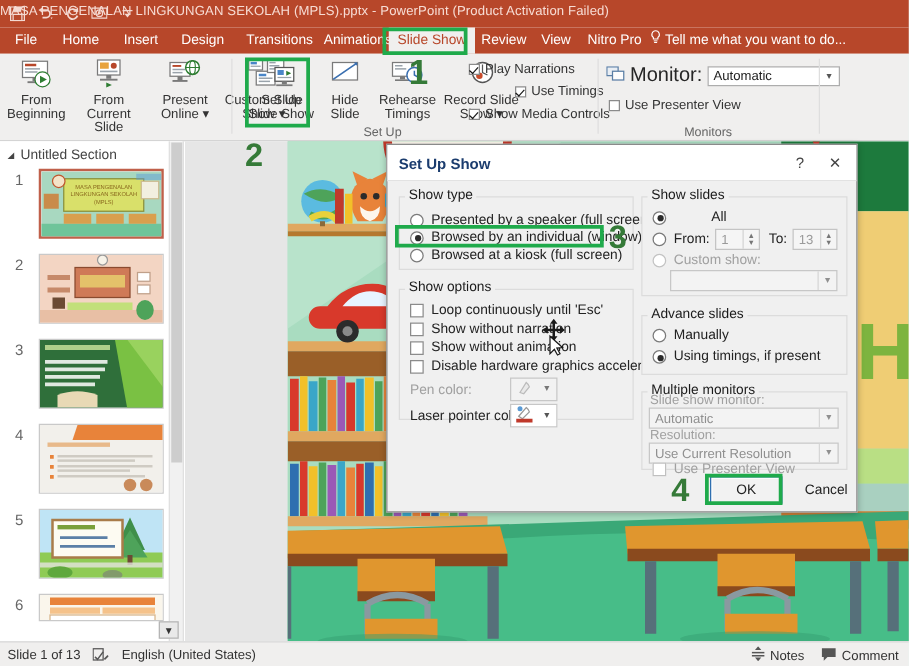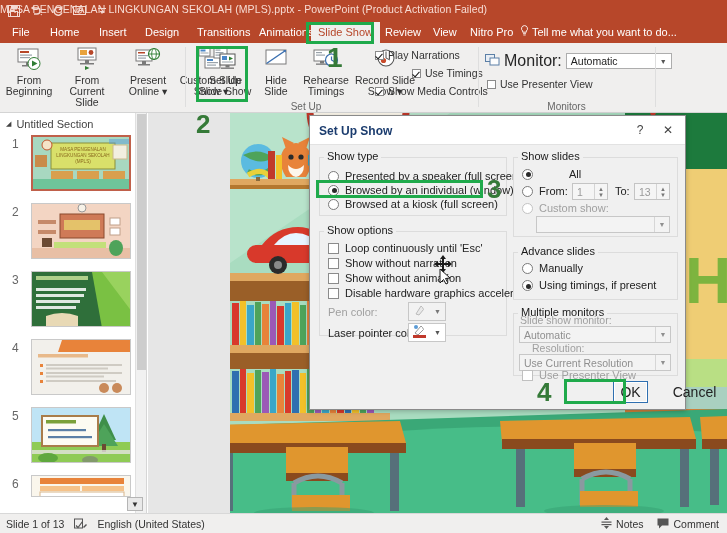--- a/index.html
+++ b/index.html
@@ -136,22 +136,22 @@
           display:flex; align-items:center; font-size:10.5px; color:#9a9a9a; padding-left:4px; }
   .spin .sarrows { margin-left:auto; width:13px; height:15px; border-left:1px solid #d4d4d4;
                    display:flex; flex-direction:column; align-items:center; justify-content:center;
                    font-size:6px; line-height:6px; color:#777; }
   .dsel { position:absolute; height:17px; border:1px solid #c7c7c7; background:#f3f3f3;
           display:flex; align-items:center; padding-left:4px; font-size:10.5px; color:#8f8f8f; }
   .dsel .ar { margin-left:auto; width:15px; height:15px; border-left:1px solid #d6d6d6;
               display:flex; align-items:center; justify-content:center; font-size:7px; color:#909090; }
   .colorbtn { position:absolute; height:19px; width:36px; border:1px solid #c7c7c7;
               background:#f2f2f2; display:flex; align-items:center; }
-  .dbtn { position:absolute; height:22px; width:35px; border:1px solid #adadad; background:#f2f2f2;
-          font-size:14px; color:#222; display:flex; align-items:center; justify-content:center;margin-left:45px; }
+  .dbtn { position:absolute; height:22px; width:58px; border:1px solid #adadad; background:#f2f2f2;
+          font-size:11px; color:#222; display:flex; align-items:center; justify-content:center; }
   .dbtn.def { border:1px solid #2f6fb0; box-shadow:inset 0 0 0 1px #fff; }
 
   
   .hl { position:absolute; border:3px solid #1faa4b; pointer-events:none; }
   .gnum { position:absolute; font-family:"Liberation Sans", sans-serif; font-weight:bold;
           color:#357a38; line-height:1; }
 
   
   #cursor { position:absolute; pointer-events:none; }
 </style>
@@ -758,21 +758,21 @@
     <span>Using timings, if present</span>
   </div>
 
   <div class="gbox" style="left:203px; top:197px; width:165px; height:63px;"></div>
   <div class="gbox-title" style="left:208px; top:190px;">Multiple monitors</div>
   <div class="opt dim" style="left:210px; top:198px; font-size:10.5px;">Slide show monitor:</div>
   <div class="dsel" style="left:209px; top:210px; width:152px;">
     <span>Automatic</span>
     <span class="ar">▼</span>
   </div>
-  <div class="opt dim" style="left:210px; top:226px; font-size:10.5px;margin-left:12px;">Resolution:</div>
+  <div class="opt dim" style="left:210px; top:226px; font-size:10.5px;">Resolution:</div>
   <div class="dsel" style="left:209px; top:238px; width:152px;">
     <span>Use Current Resolution</span>
     <span class="ar">▼</span>
   </div>
   <div class="opt dim" style="left:212px; top:253px;">
     <span class="cbox" style="width:11px;height:11px;border-color:#c0c0c0;"></span>
     <span>Use Presenter View</span>
   </div>
 
   <div class="dbtn def" style="left:258px; top:265px;">OK</div>

